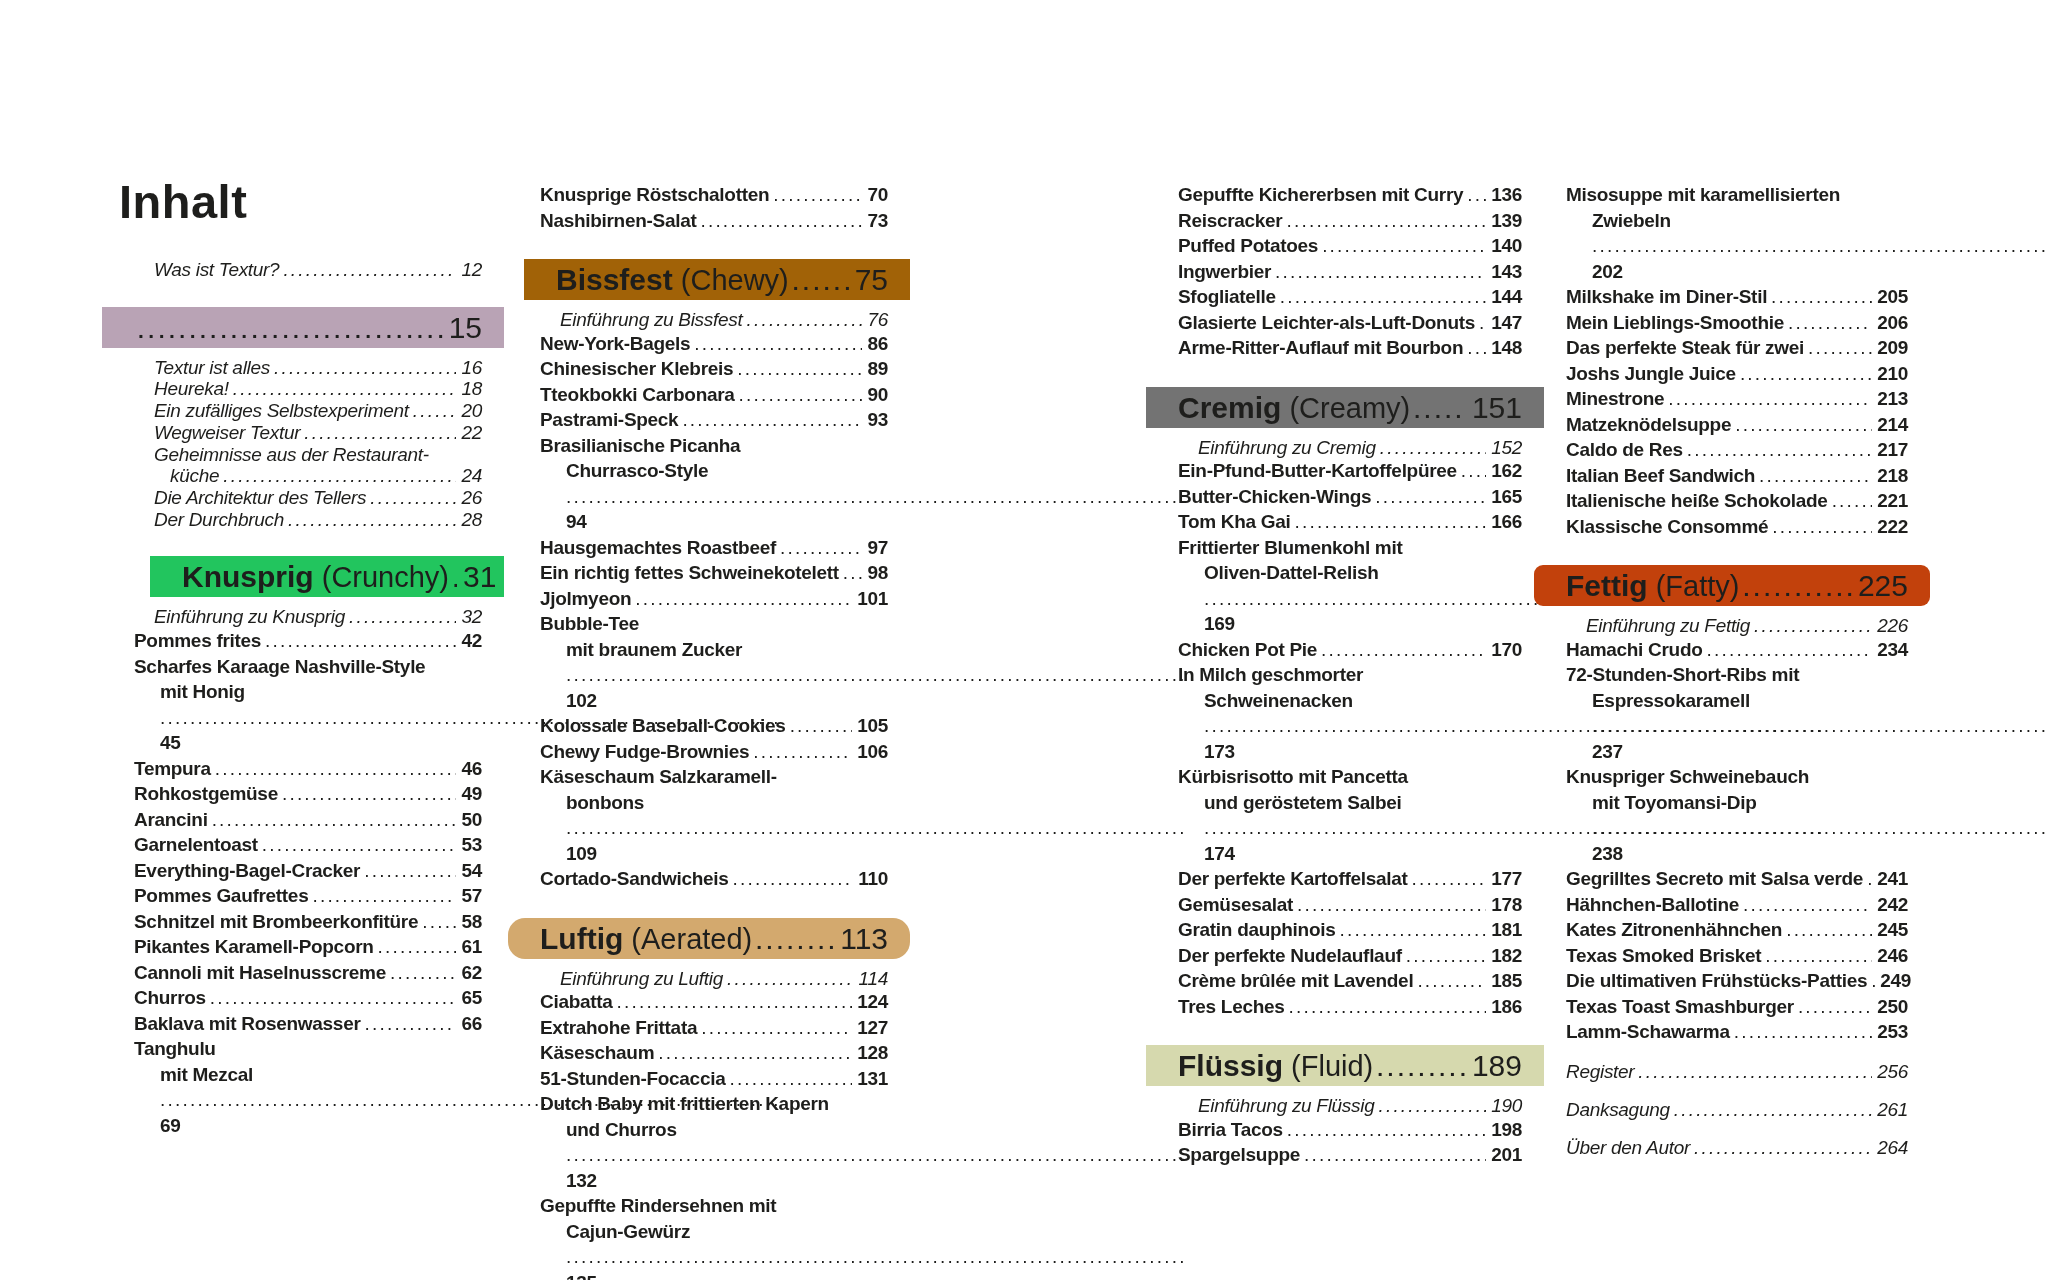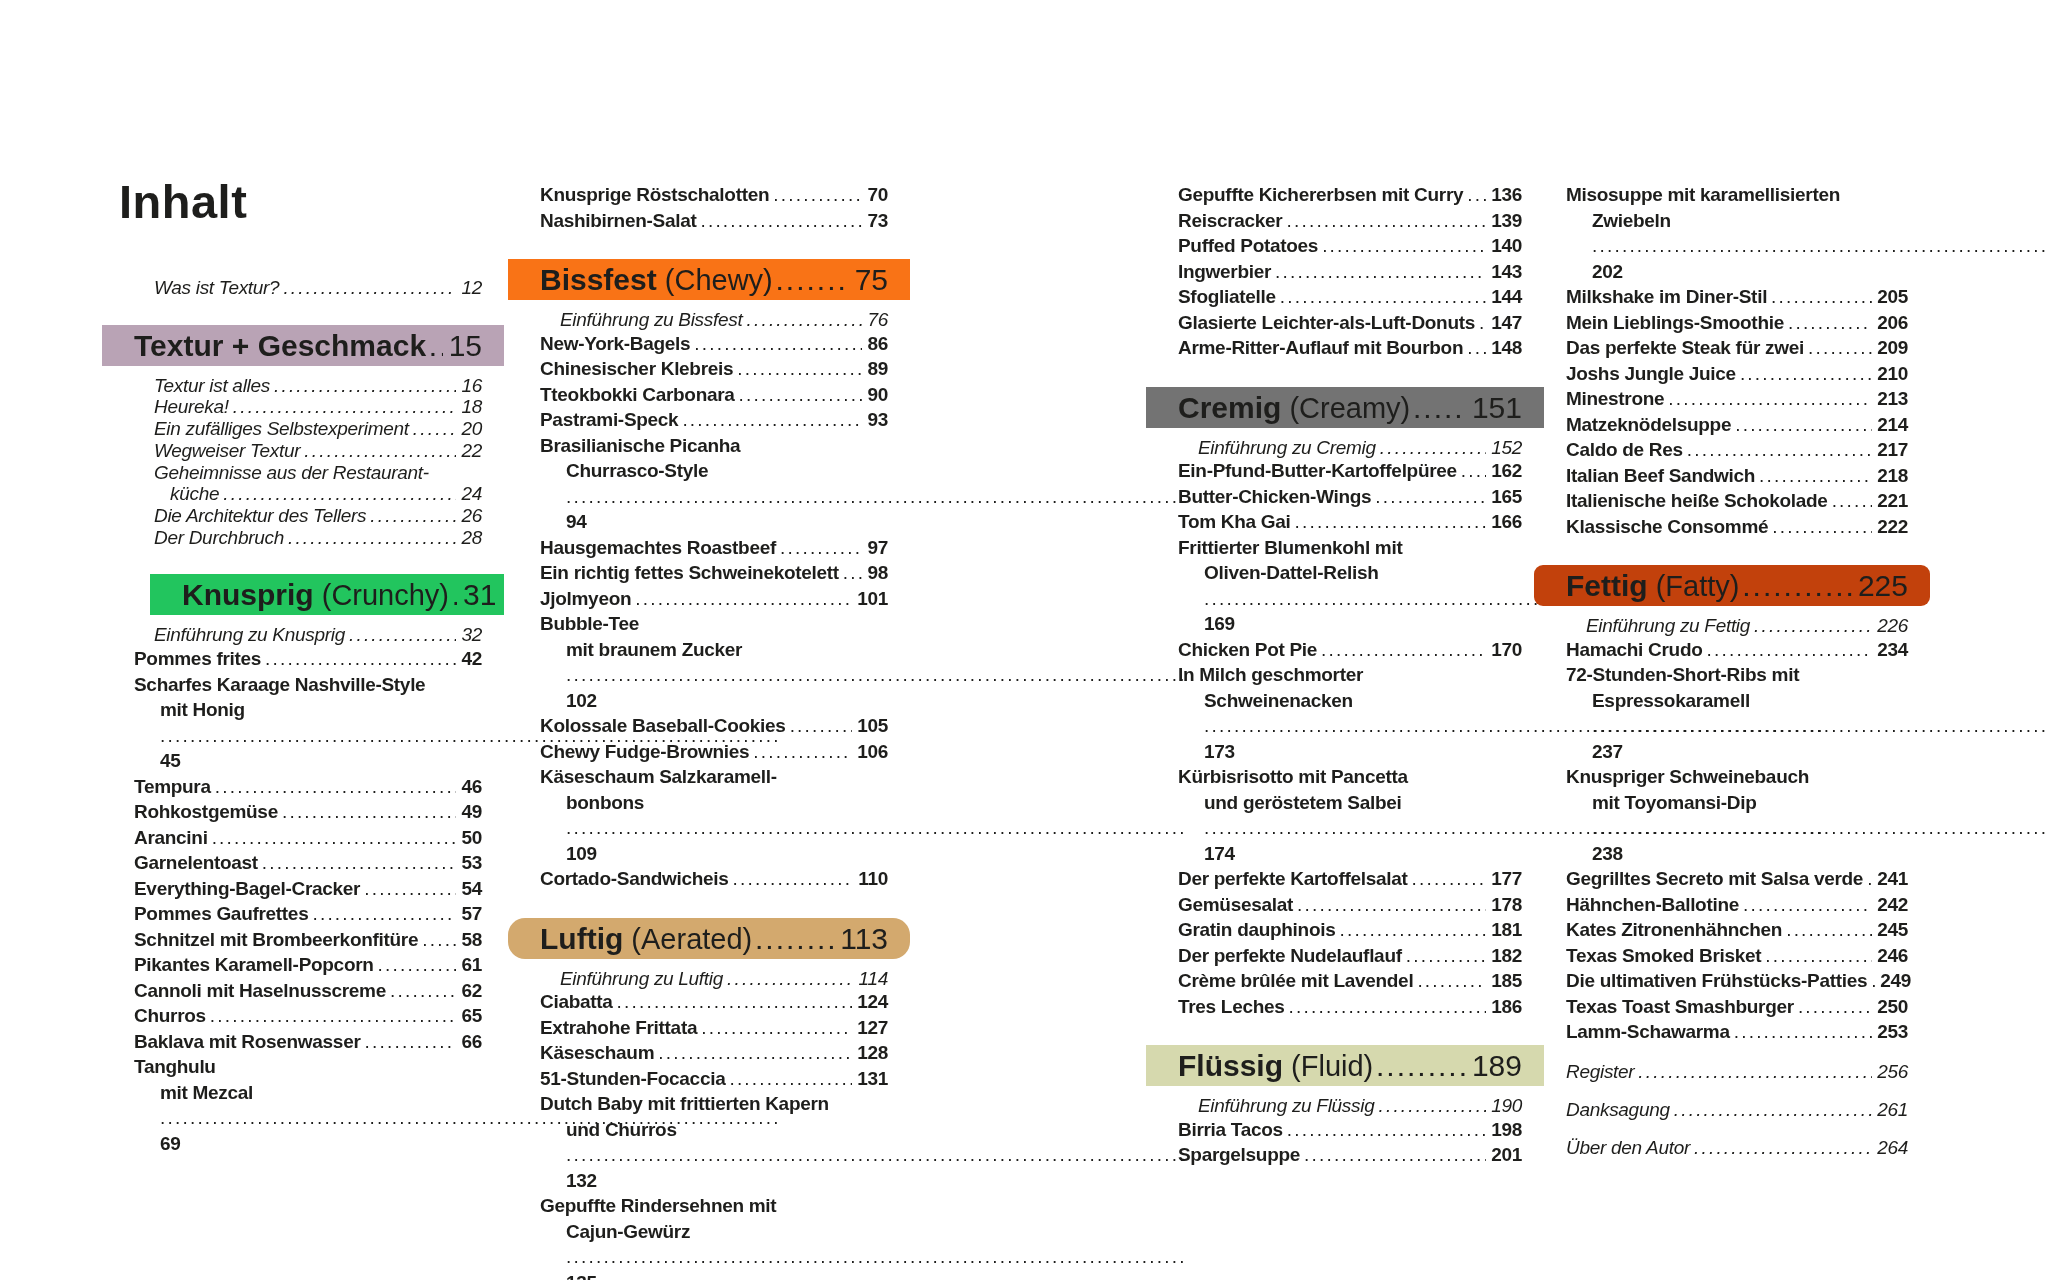--- a/index.html
+++ b/index.html
@@ -6,21 +6,21 @@
   #canvas{
     position:relative;width:2046px;height:1280px;background:#ffffff;overflow:hidden;
     font-family:"Liberation Sans","DejaVu Sans",sans-serif;color:#1e1e1c;
   }
   .col{position:absolute;top:182px;}
   #col1{left:102px;width:402px;top:178px;}
   #col2{left:508px;width:402px;}
   #col3{left:1146px;width:398px;}
   #col4{left:1534px;width:396px;}
 
-  .title{font-size:47px;font-weight:700;line-height:1;padding-left:17px;margin:0 0 52px 0;letter-spacing:.5px;}
+  .title{font-size:47px;font-weight:700;line-height:1;padding-left:17px;margin:0 0 34px 0;letter-spacing:.5px;}
 
   .row{display:flex;align-items:baseline;padding:0 22px 0 32px;font-size:19px;letter-spacing:-.3px;}
   .row.b {font-weight:700;line-height:25.5px;}
   .row.bc{font-weight:700;line-height:25.5px;padding-left:54px;flex-direction:column;}
   .row.i {font-style:italic;line-height:21.7px;padding-left:52px;}
   .row.ic{font-style:italic;line-height:21.7px;padding-left:68px;}
   .row.ib{font-style:italic;line-height:22px;}
   .t{white-space:pre;}
   .lead{flex:1 1 auto;min-width:4px;overflow:hidden;white-space:nowrap;margin:0 5px 0 4px;letter-spacing:2.2px;font-weight:400;}
   .lead::after{content:"...................................................................................";}
@@ -38,21 +38,20 @@
 
 <div id="canvas">
   <div class="col" id="col1">
     <h1 class="title">Inhalt</h1>
   <div class="row i">
         <span class="t">Was ist Textur?</span>
         <span class="lead"></span>
         <span class="pg">12</span>
       </div>
       <div class="hdr" style="background: rgb(185, 163, 181);">
-        <span class="hb">Textur + Geschmack</span>
         <span class="lead"></span>
         <span class="pg">15</span>
       </div>
       <div class="row i">
         <span class="t">Textur ist alles</span>
         <span class="lead"></span>
         <span class="pg">16</span>
       </div>
       <div class="row i">
         <span class="t">Heureka!</span>
@@ -179,21 +178,21 @@
       <div class="row b">
         <span class="t">Knusprige Röstschalotten</span>
         <span class="lead"></span>
         <span class="pg">70</span>
       </div>
       <div class="row b">
         <span class="t">Nashibirnen-Salat</span>
         <span class="lead"></span>
         <span class="pg">73</span>
       </div>
-      <div class="hdr" style="background: #f97316;">
+      <div class="hdr" style="background: #a16207; margin-left: 16px;">
         <span class="hb">Bissfest</span>
         <span class="hn"> (Chewy)</span>
         <span class="lead"></span>
         <span class="pg">75</span>
       </div>
       <div class="row i">
         <span class="t">Einführung zu Bissfest</span>
         <span class="lead"></span>
         <span class="pg">76</span>
       </div>

